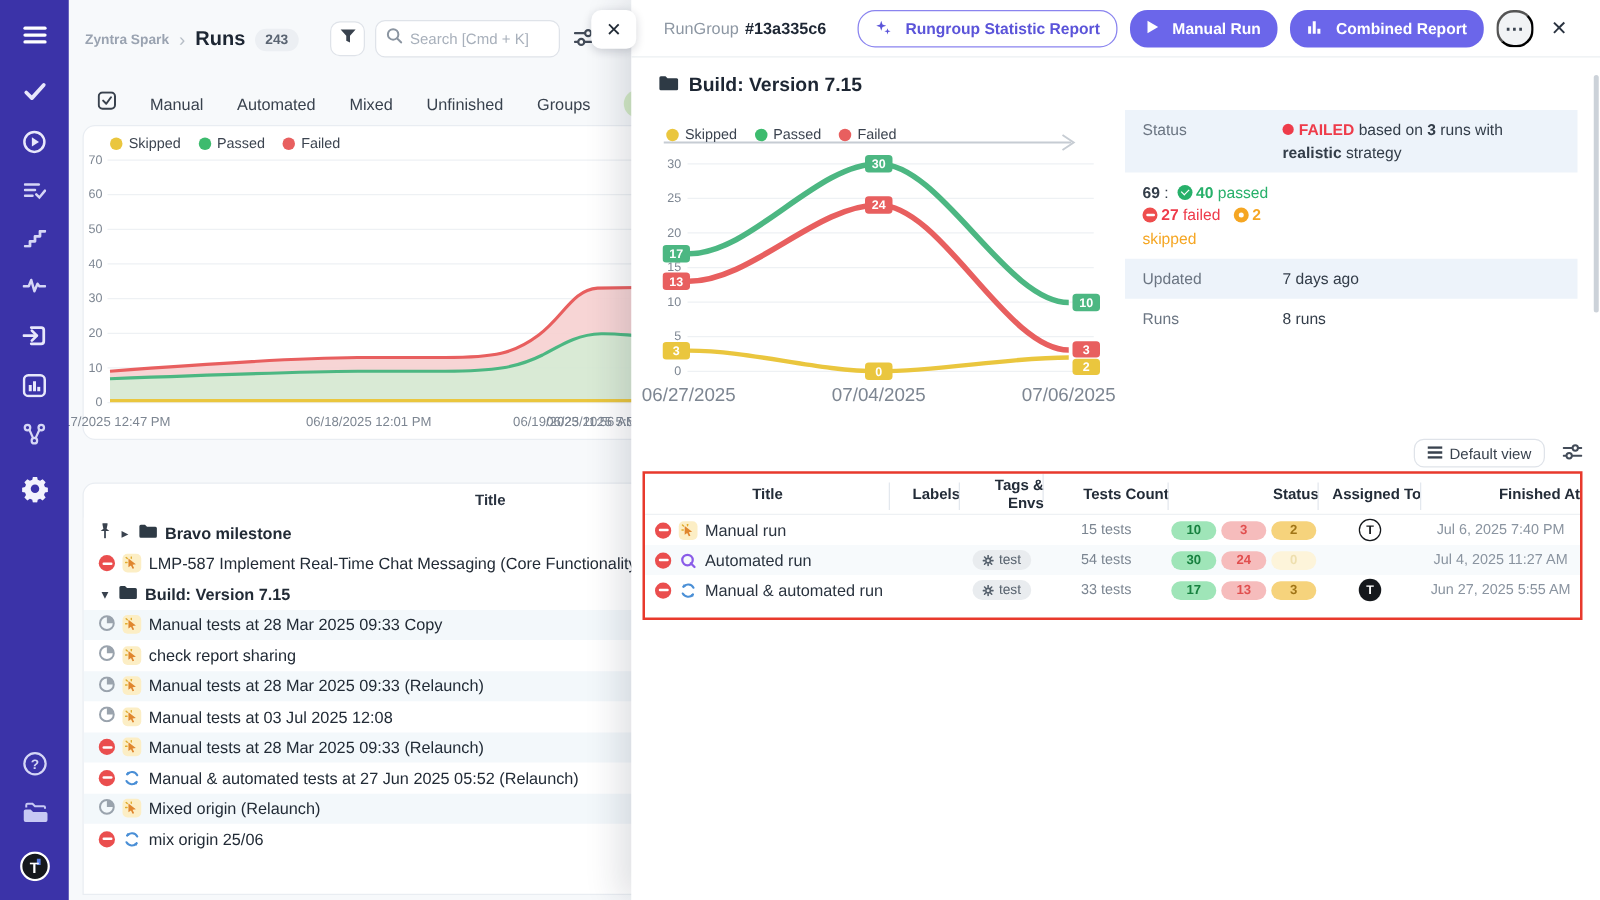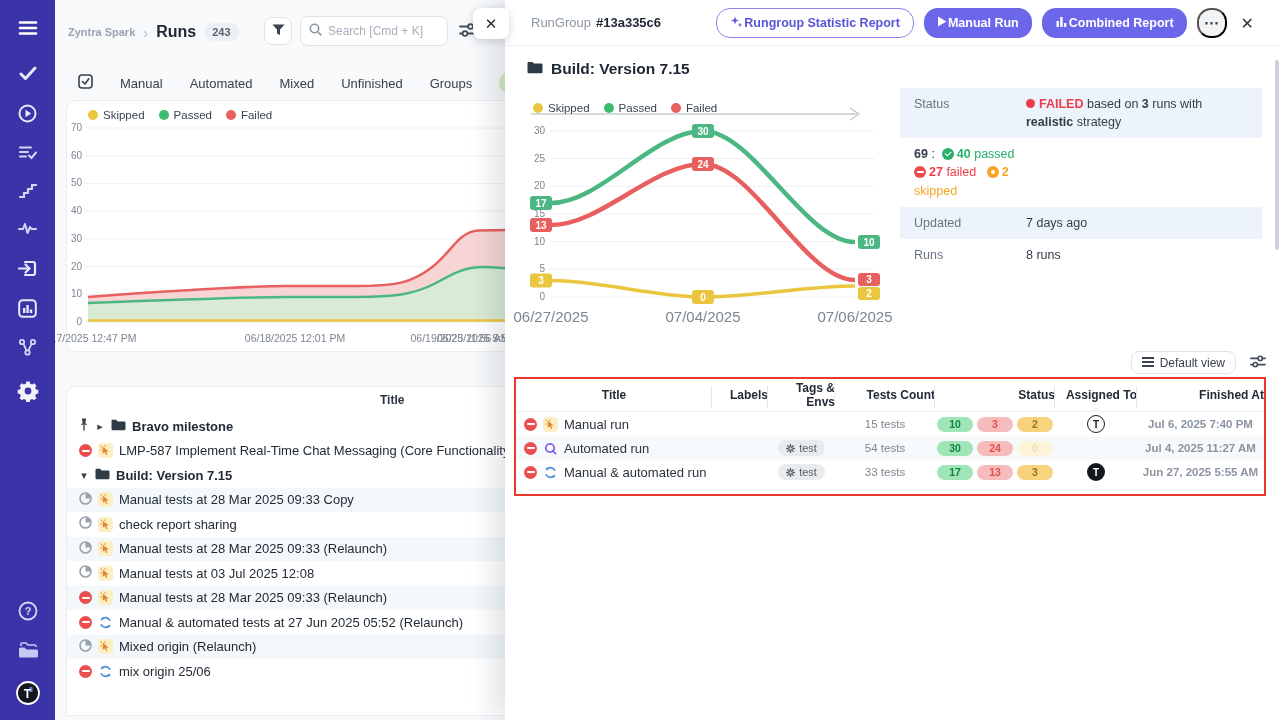--- a/index.html
+++ b/index.html
@@ -59,21 +59,21 @@
   #drawer { position:absolute; left:505px; top:0; width:775px; height:720px; background:#fff; z-index:50;
     box-shadow:-10px 0 26px rgba(25,35,60,.14); }
   #float-close { position:absolute; left:-32px; top:8px; width:36px; height:31px; background:#fff; border-radius:8px;
     box-shadow:0 2px 8px rgba(20,30,50,.18); display:flex; align-items:center; justify-content:center;
     font-size:15px; color:#222b36; z-index:60; }
   #drawer-head { position:absolute; left:0; top:0; width:775px; height:46px; border-bottom:1px solid #eceff2;
     display:flex; align-items:center; padding:0 26px; }
   #rg-label { font-size:13px; color:#8d97a3; margin-right:5px; }
   #rg-id { font-size:13px; font-weight:700; color:#1d2633; }
   #head-actions { position:absolute; right:26px; top:8px; display:flex; align-items:center; gap:10px; }
-  .btn { height:30px; border-radius:14px; display:flex; align-items:center; gap:1px; padding:0 13px;
+  .btn { height:30px; border-radius:14px; display:flex; align-items:center; gap:11px; padding:0 13px;
     font-size:12.5px; font-weight:700; white-space:nowrap; }
   .btn.outline { border:1px solid #8a84ef; color:#5b54d9; background:#fff; }
   .btn.fill { background:#6b66ea; color:#fff; border:none; }
   .btn.more { width:30px; padding:0; justify-content:center; background:#f1f3f5; color:#39424e; font-size:15px; font-weight:700; }
   #drawer-close { font-size:16px; color:#2a3340; margin-left:4px; }
 
   #build-title { position:absolute; left:22px; top:60px; display:flex; align-items:center; gap:8px;
     font-size:15.5px; font-weight:700; color:#1d2633; }
 
   #legend-right { position:absolute; left:28px; top:102px; z-index:2; }
@@ -122,21 +122,21 @@
   .pill.g { background:#9fe5b8; color:#17813f; }
   .pill.r { background:#f6bcbc; color:#e14e4e; }
   .pill.y { background:#f6d37c; color:#a07416; }
   .pill.y.faint { background:#fdf4da; color:#eedfae; }
   .gray-pill { background:#e9ecef; color:#55606c; font-size:11px; border-radius:10px; padding:2px 8px;
     display:inline-flex; align-items:center; gap:4px; }
   .avatar { width:18px; height:18px; border-radius:50%; display:inline-flex; align-items:center; justify-content:center;
     font-size:10px; font-weight:700; }
   .avatar.dark { background:#15181c; color:#fff; box-shadow:0 0 0 1.5px #fff; }
   .avatar.light { background:#fff; color:#15181c; border:1.5px solid #15181c; }
-  .fin { font-size:11.5px; color:#8a94a0; text-align:center;font-weight:bold; }
+  .fin { font-size:11.5px; color:#8a94a0; text-align:center; }
 
   #drawer-scroll { position:absolute; right:1px; top:60px; width:4px; height:190px; background:#ccd2d9; border-radius:2px; }
   svg text { font-family:"Liberation Sans",sans-serif; }
 </style>
 </head>
 <body>
 
 <div id="app">
 
   <nav id="sidebar">

